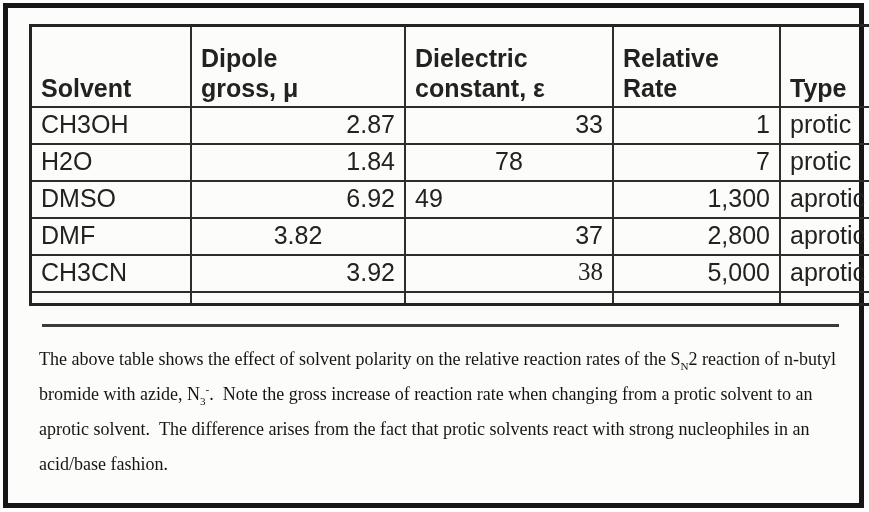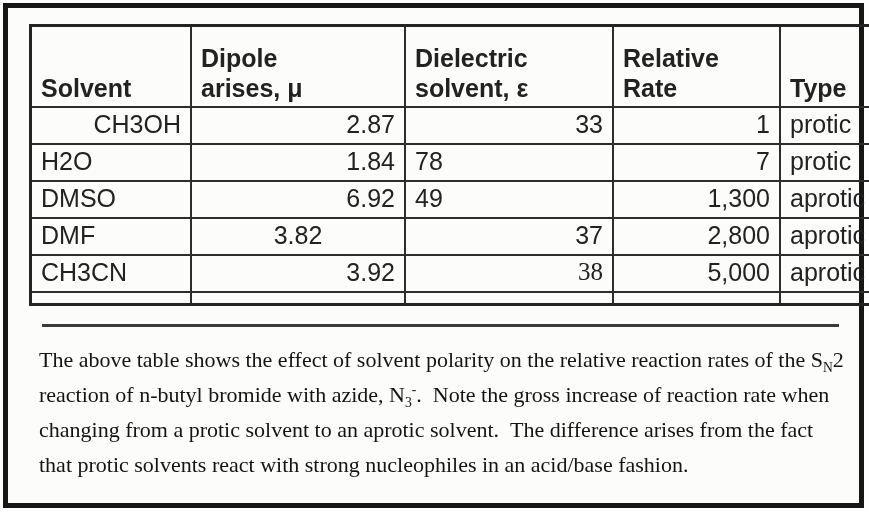--- a/index.html
+++ b/index.html
@@ -63,21 +63,21 @@
   .divider {
     width: 797px;
     height: 3px;
     background: #3b3b3b;
     margin: 18px 0 0 34px;
   }
   .caption {
     width: 810px;
     margin: 15px 0 0 31px;
     font-family: "Liberation Serif", serif;
-    font-size: 22px;
+    font-size: 18px;
     line-height: 35px;
     color: #141414;
     text-align: left;
   }
   .caption sub {
     font-size: 0.62em;
     line-height: 0;
   }
   .caption sup {
     font-size: 0.62em;
@@ -90,47 +90,47 @@
 <div class="frame">
 
   <table class="data-table">
     <thead>
       <tr>
           <th>
             <div>Solvent</div>
           </th>
           <th>
             <div>Dipole</div>
-            <div>arises, μ</div>
+            <div>gross, μ</div>
           </th>
           <th>
             <div>Dielectric</div>
-            <div>solvent, ε</div>
+            <div>constant, ε</div>
           </th>
           <th>
             <div>Relative</div>
             <div>Rate</div>
           </th>
           <th>
             <div>Type</div>
           </th>
         </tr>
     </thead>
     <tbody>
         <tr>
-          <td style="text-align: right;">CH3OH</td>
+          <td style="text-align: left;">CH3OH</td>
           <td style="text-align: right;">2.87</td>
           <td style="text-align: right; margin-left: 36px;">33</td>
           <td style="text-align: right;">1</td>
           <td style="text-align: left;">protic</td>
         </tr>
         <tr>
           <td style="text-align: left;">H2O</td>
           <td style="text-align: right;">1.84</td>
-          <td style="text-align: left;">78</td>
+          <td style="text-align: center;">78</td>
           <td style="text-align: right;">7</td>
           <td style="text-align: left;">protic</td>
         </tr>
         <tr>
           <td style="text-align: left;">DMSO</td>
           <td style="text-align: right;">6.92</td>
           <td style="text-align: left;">49</td>
           <td style="text-align: right;">1,300</td>
           <td style="text-align: left;">aprotic</td>
         </tr>

